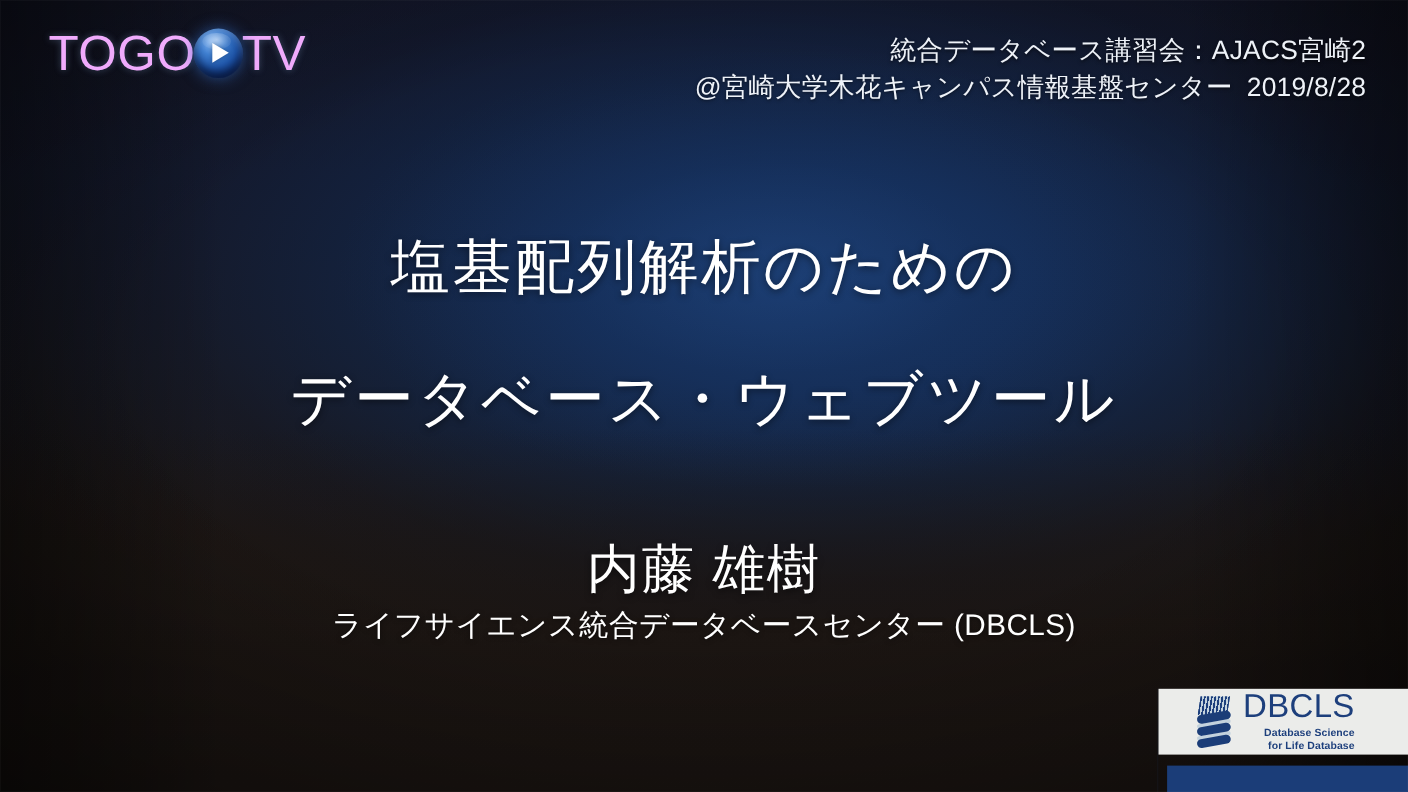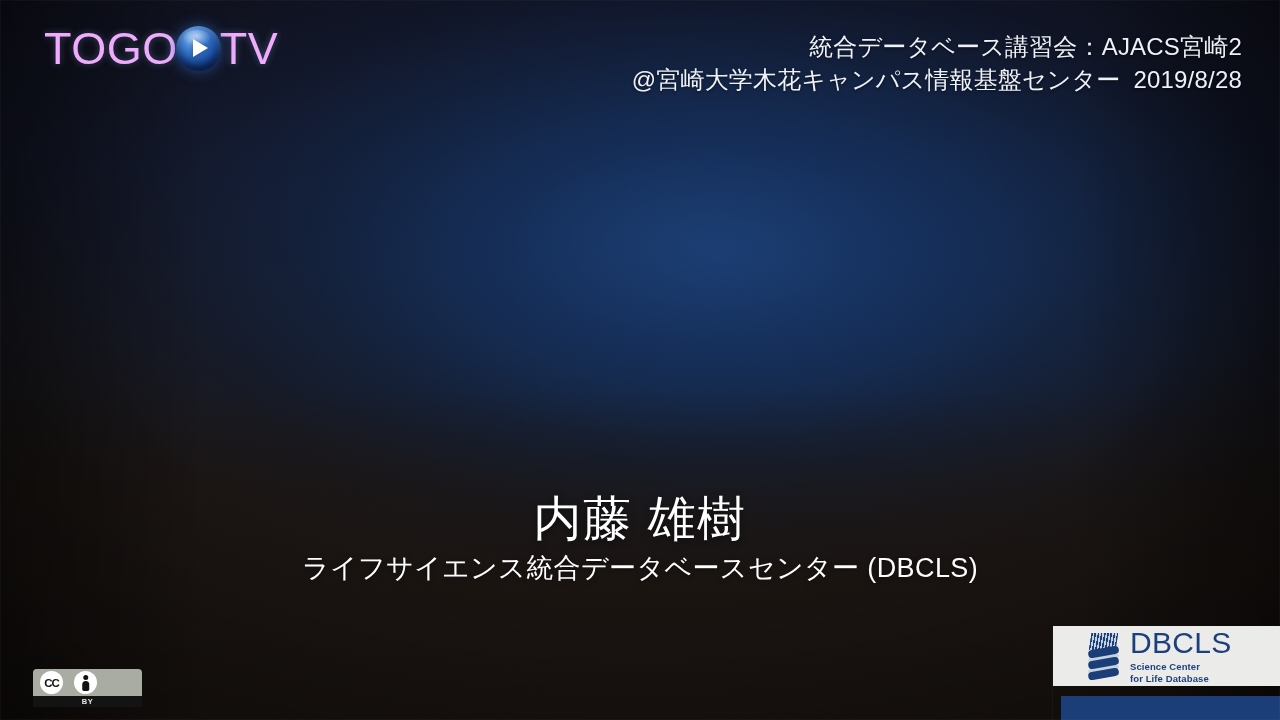--- a/index.html
+++ b/index.html
@@ -270,20 +270,21 @@
   }
   #dbcls-panel .panel-light {
     position: absolute;
     left: 0; right: 0; top: 0;
     height: 60px;
     background: #ebecea;
     display: flex;
     align-items: center;
     padding-left: 33px;
     gap: 9px;
+    text-align: right;
   }
   #dbcls-panel .panel-band {
     position: absolute;
     left: 8px; right: 0; bottom: 0;
     height: 24px;
     background: #1b3d78;
   }
   
   .dna-mark {
     position: relative;
@@ -368,55 +369,45 @@
   </div>
 
   <div id="event-header">
     <div class="hl1">統合データベース講習会：AJACS宮崎2</div>
     <div class="hl2">
       <span>@宮崎大学木花キャンパス情報基盤センター</span>
       <span class="date">2019/8/28</span>
     </div>
   </div>
 
+  <div id="title-block">
+    <div class="title-line l1">塩基配列解析のための</div>
+    <div class="title-line l2">データベース・ウェブツール</div>
+  </div>
 
   <div id="author-block">
     <div class="author-name">内藤 雄樹</div>
     <div class="author-affil">ライフサイエンス統合データベースセンター (DBCLS)</div>
   </div>
 
-  <div id="cc-badge">
-    <div class="cc-top">
-      <span class="cc-circle">
-        <span class="cc-txt">CC</span>
-      </span>
-      <span class="cc-circle">
-        <span class="cc-person">
-          <span class="head"></span>
-          <span class="body"></span>
-        </span>
-      </span>
-    </div>
-    <div class="cc-bot">BY</div>
-  </div>
 
   <div id="dbcls-panel">
     <div class="panel-light">
       <span class="dna-mark">
         <span class="rung-box"></span>
         <span class="lite l1"></span>
         <span class="lite l2"></span>
         <span class="band b1"></span>
         <span class="band b2"></span>
         <span class="band b3"></span>
       </span>
       <span class="dbcls-text">
         <span class="dbcls-name">DBCLS</span>
         <span class="dbcls-sub">
-          <span>Science Center</span><br>
+          <span>Database Science</span><br>
           <span>for Life Database</span>
         </span>
       </span>
     </div>
     <div class="panel-band"></div>
   </div>
 
   <div id="frame-edge"></div>
 </div>
 

